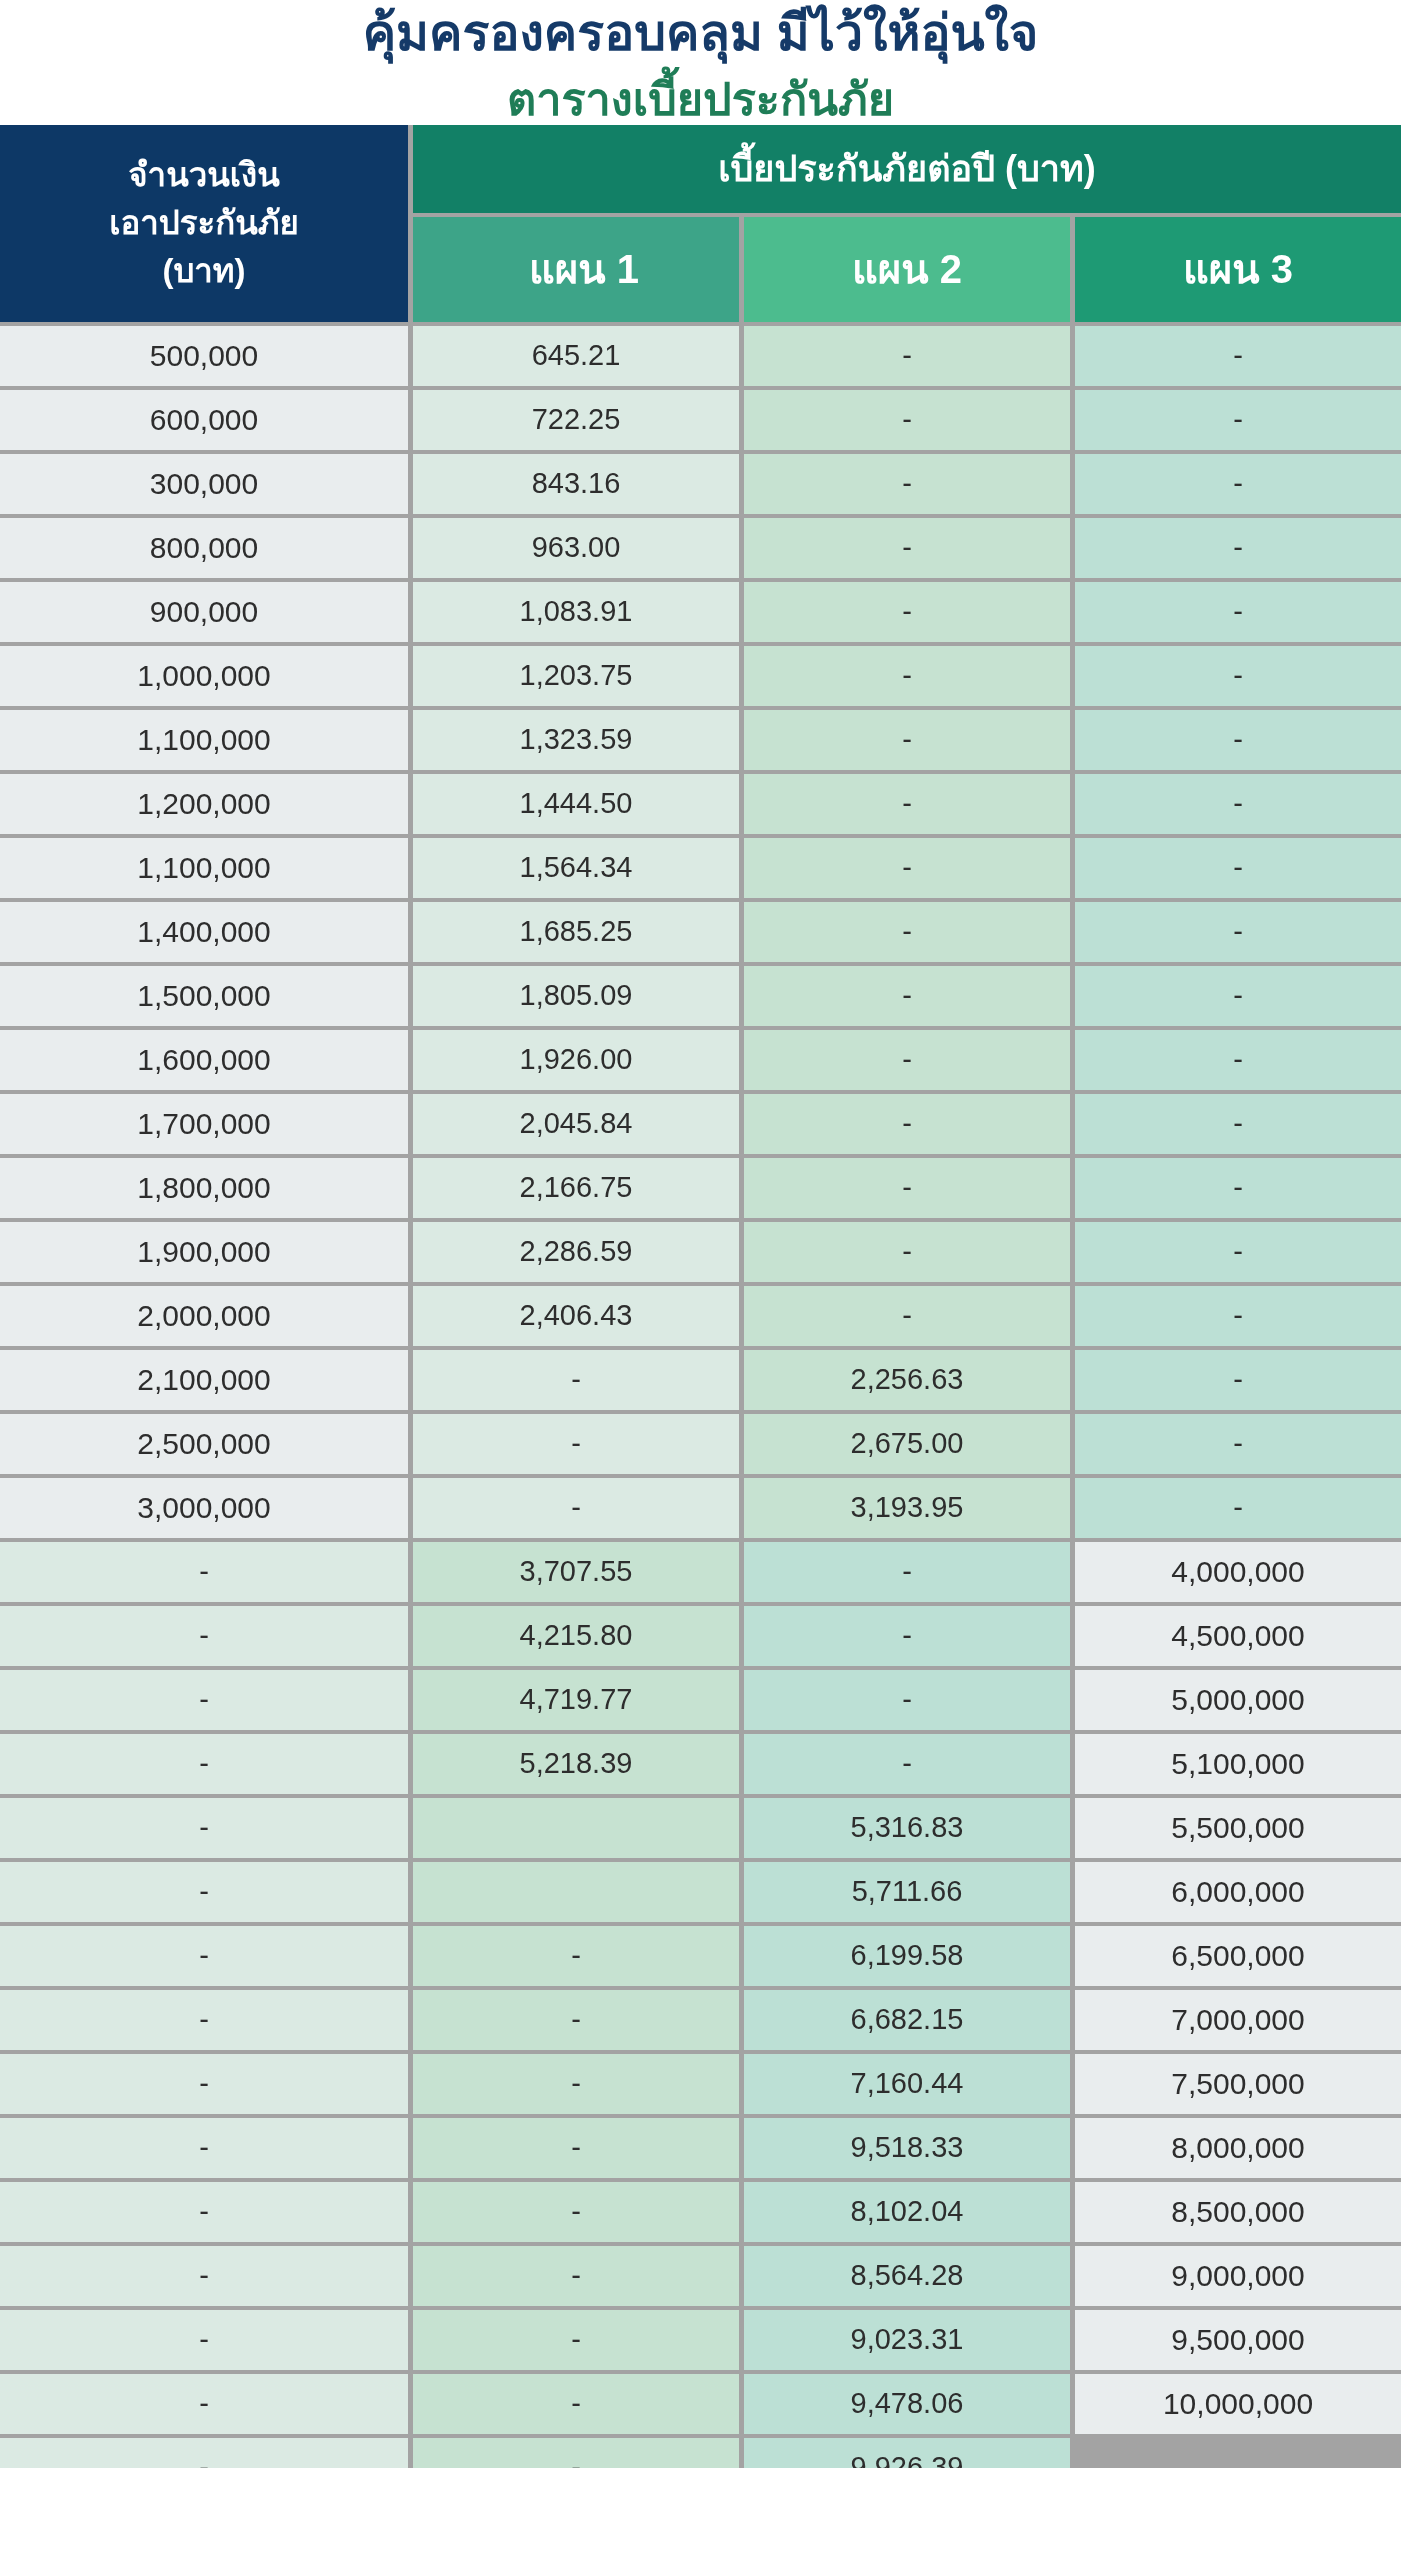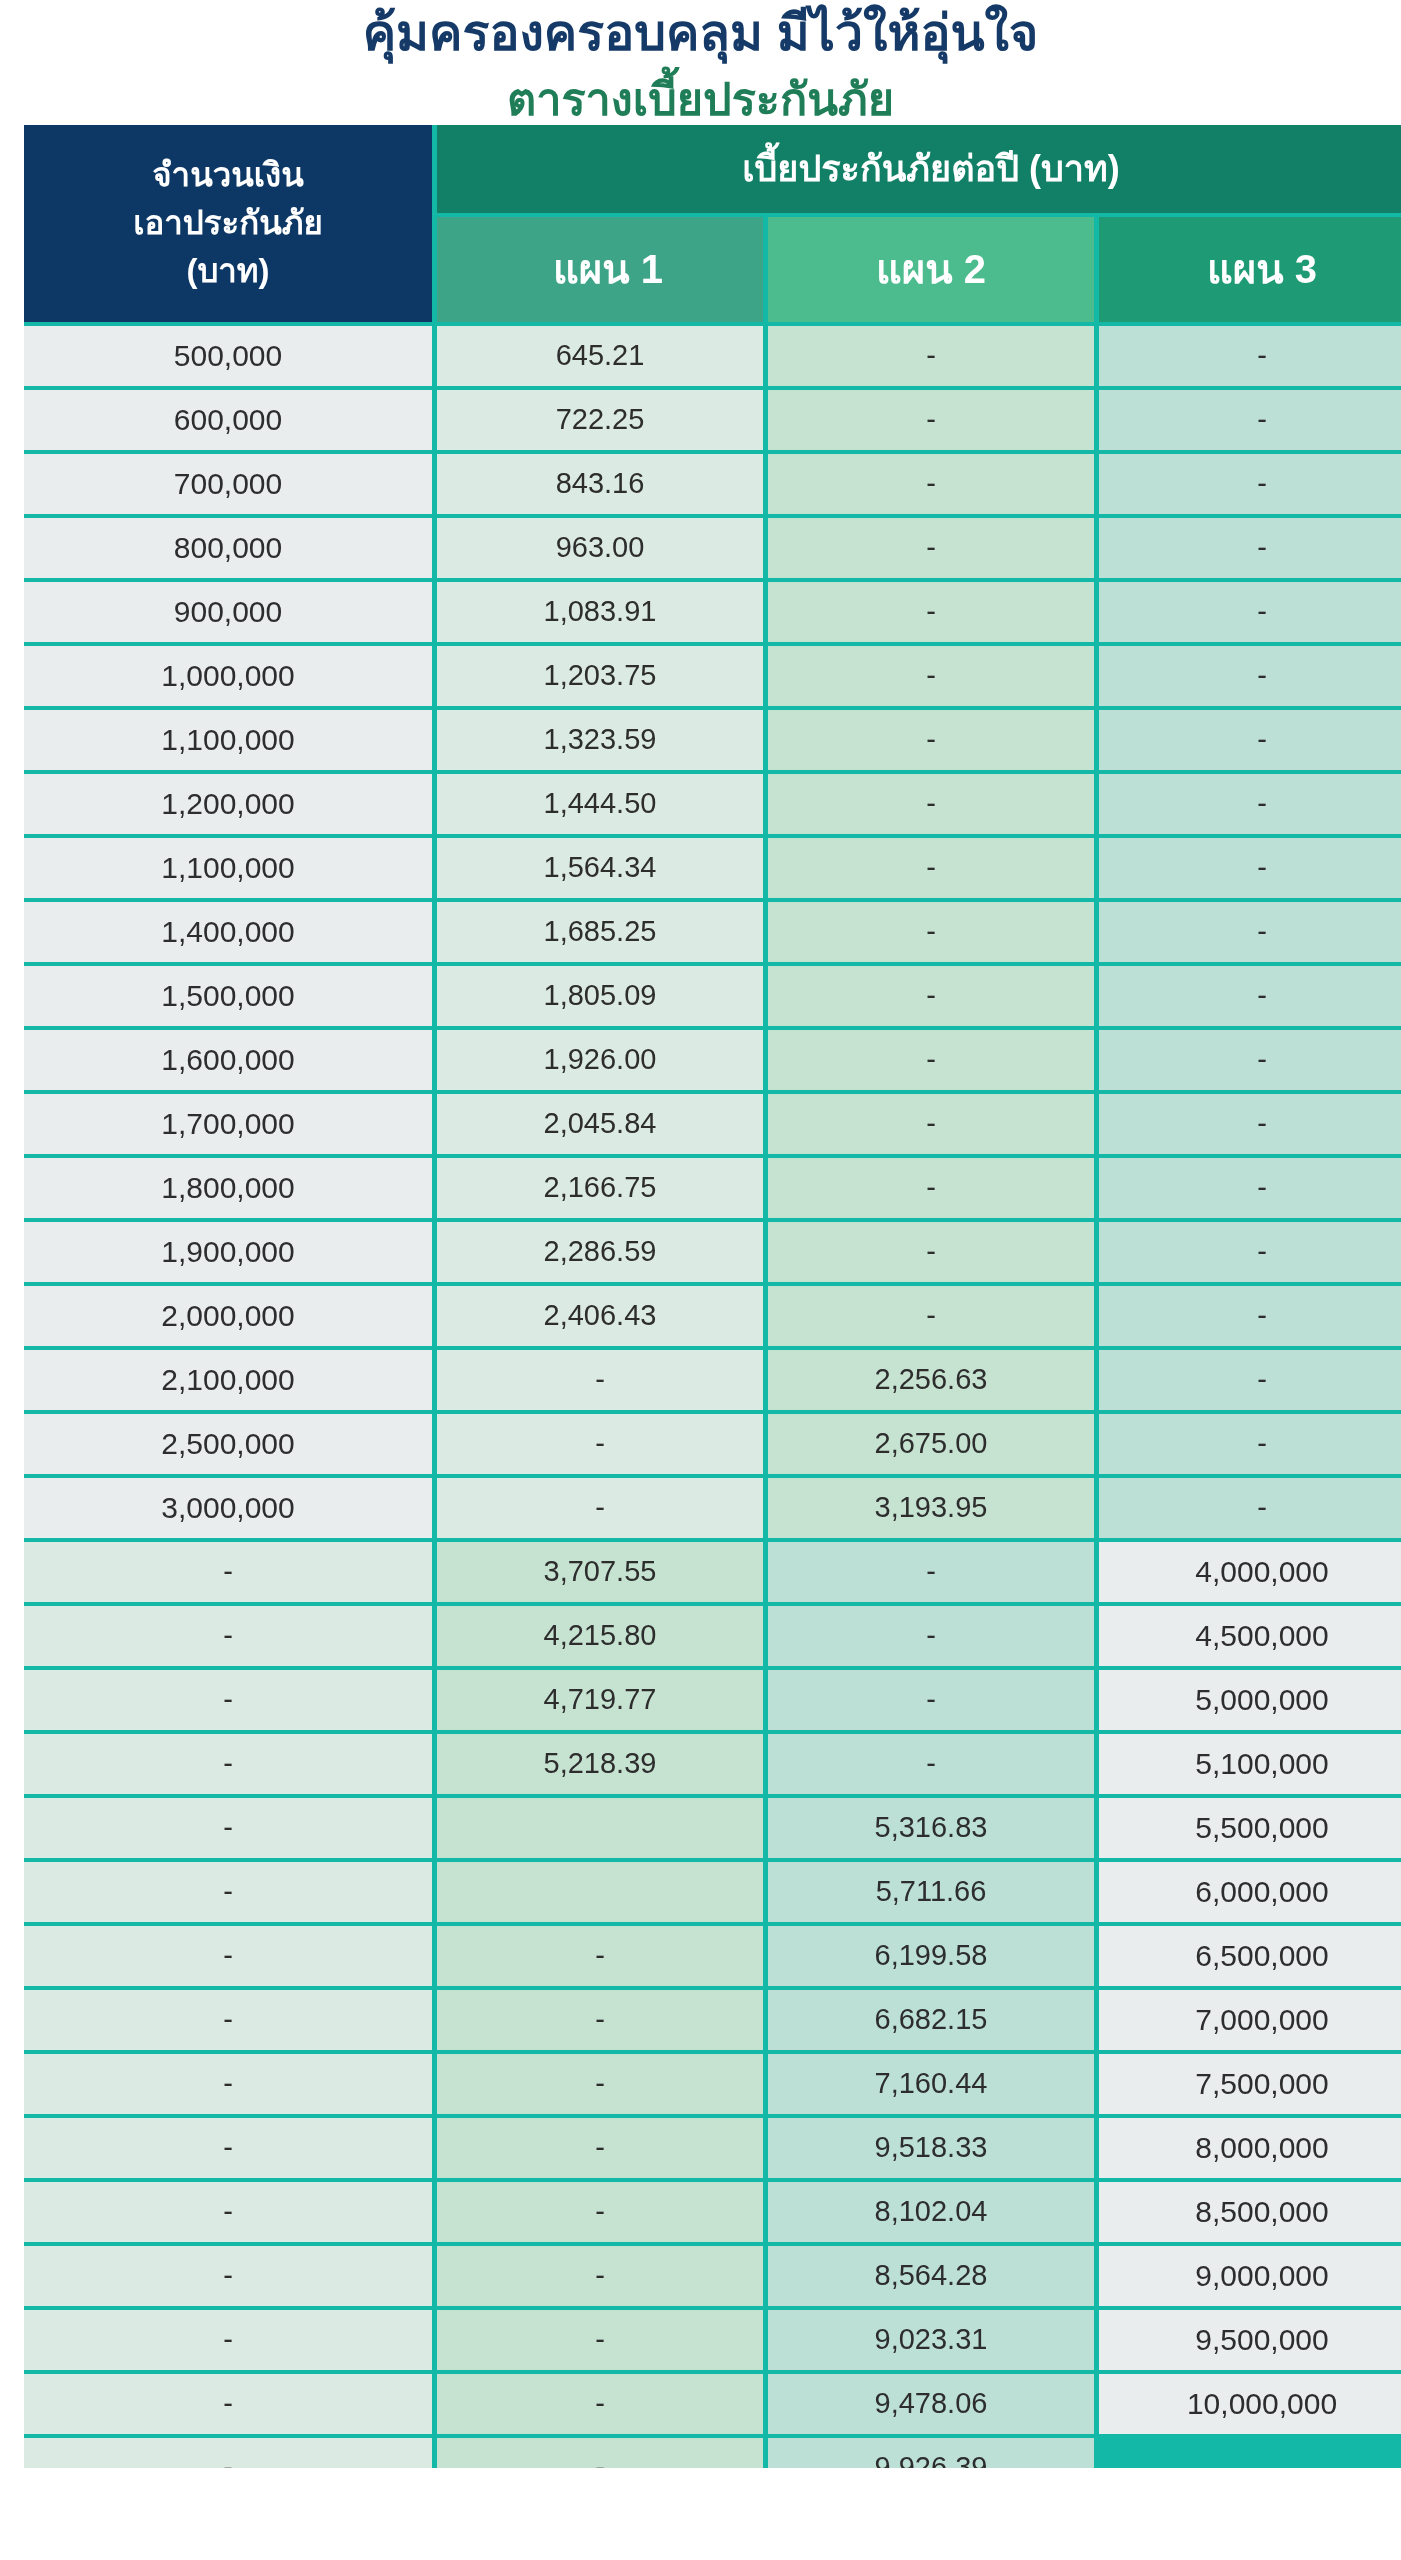--- a/index.html
+++ b/index.html
@@ -53,22 +53,21 @@
     line-height: 1.1;
     text-align: center;
   }
   .premium-table {
     display: grid;
     grid-template-columns: 408px 326px 326px 326px;
     grid-auto-rows: 60px;
     grid-template-rows: 88px 105px;
     column-gap: 5px;
     row-gap: 4px;
-    background: #14b8a6;
-    margin-left: 24px;
+    background: #a3a3a3;
   }
   .cell {
     display: flex;
     align-items: center;
     justify-content: center;
     text-align: center;
   }
   .hdr-sum {
     grid-column: 1;
     grid-row: 1 / 3;
@@ -133,21 +132,21 @@
     <div class="cell hdr-plan hdr-plan3">แผน 3</div>
 
   <div class="cell c-sum">500,000</div>
       <div class="cell c-p1 c-val">645.21</div>
       <div class="cell c-p2 c-val">-</div>
       <div class="cell c-p3 c-val">-</div>
       <div class="cell c-sum">600,000</div>
       <div class="cell c-p1 c-val">722.25</div>
       <div class="cell c-p2 c-val">-</div>
       <div class="cell c-p3 c-val">-</div>
-      <div class="cell c-sum">700,000</div>
+      <div class="cell c-sum">300,000</div>
       <div class="cell c-p1 c-val">843.16</div>
       <div class="cell c-p2 c-val">-</div>
       <div class="cell c-p3 c-val">-</div>
       <div class="cell c-sum">800,000</div>
       <div class="cell c-p1 c-val">963.00</div>
       <div class="cell c-p2 c-val">-</div>
       <div class="cell c-p3 c-val">-</div>
       <div class="cell c-sum">900,000</div>
       <div class="cell c-p1 c-val">1,083.91</div>
       <div class="cell c-p2 c-val">-</div>

